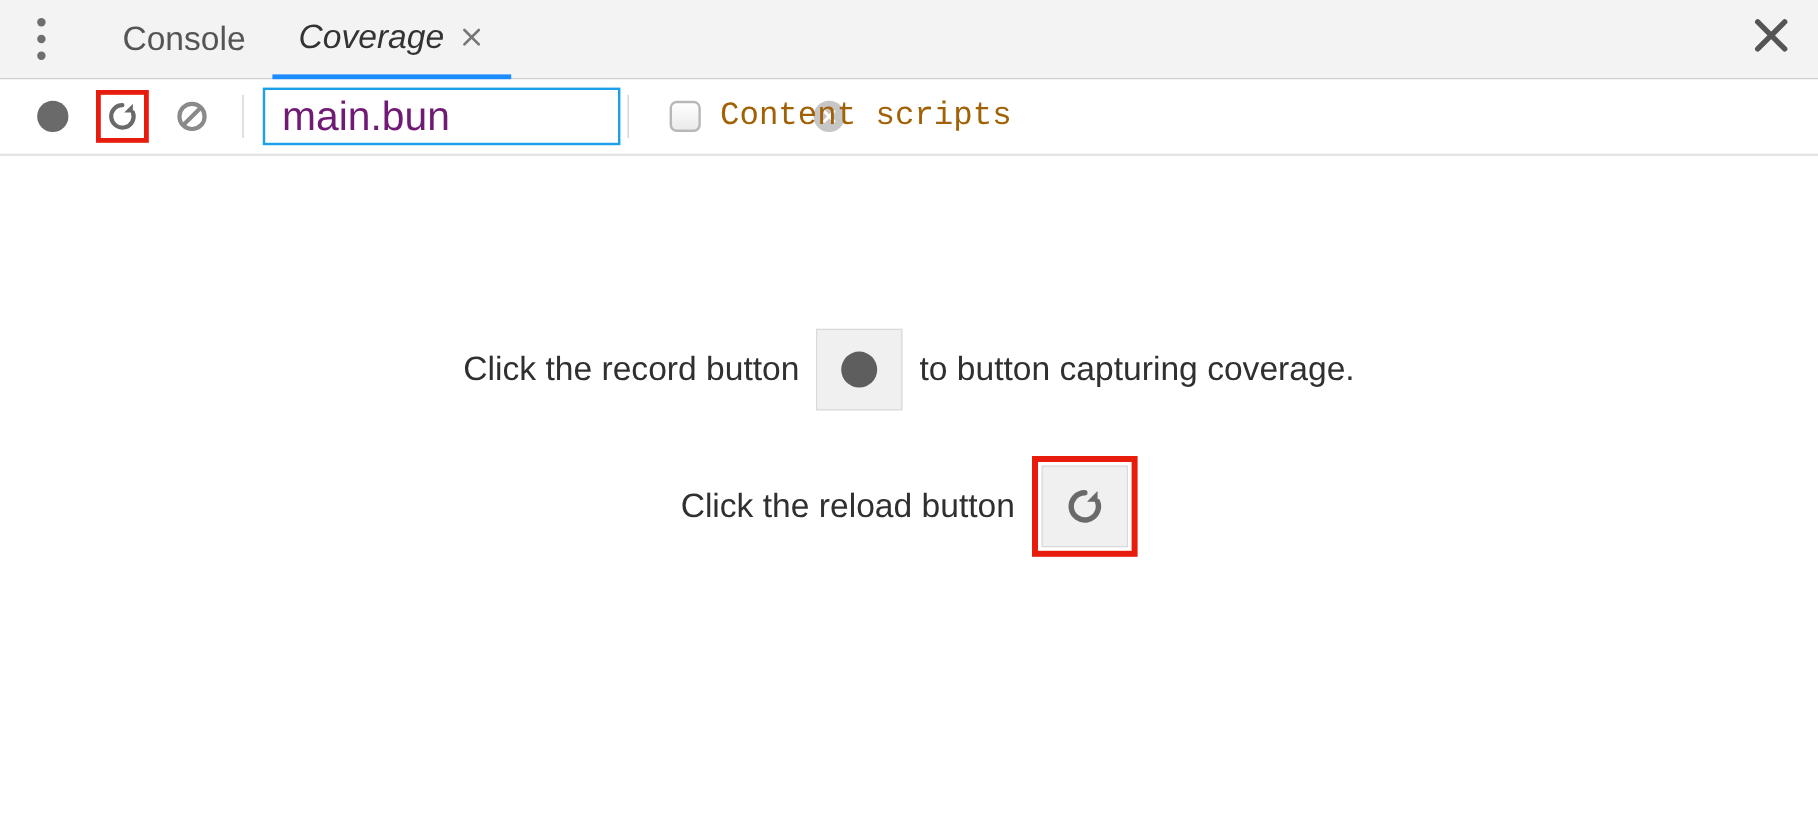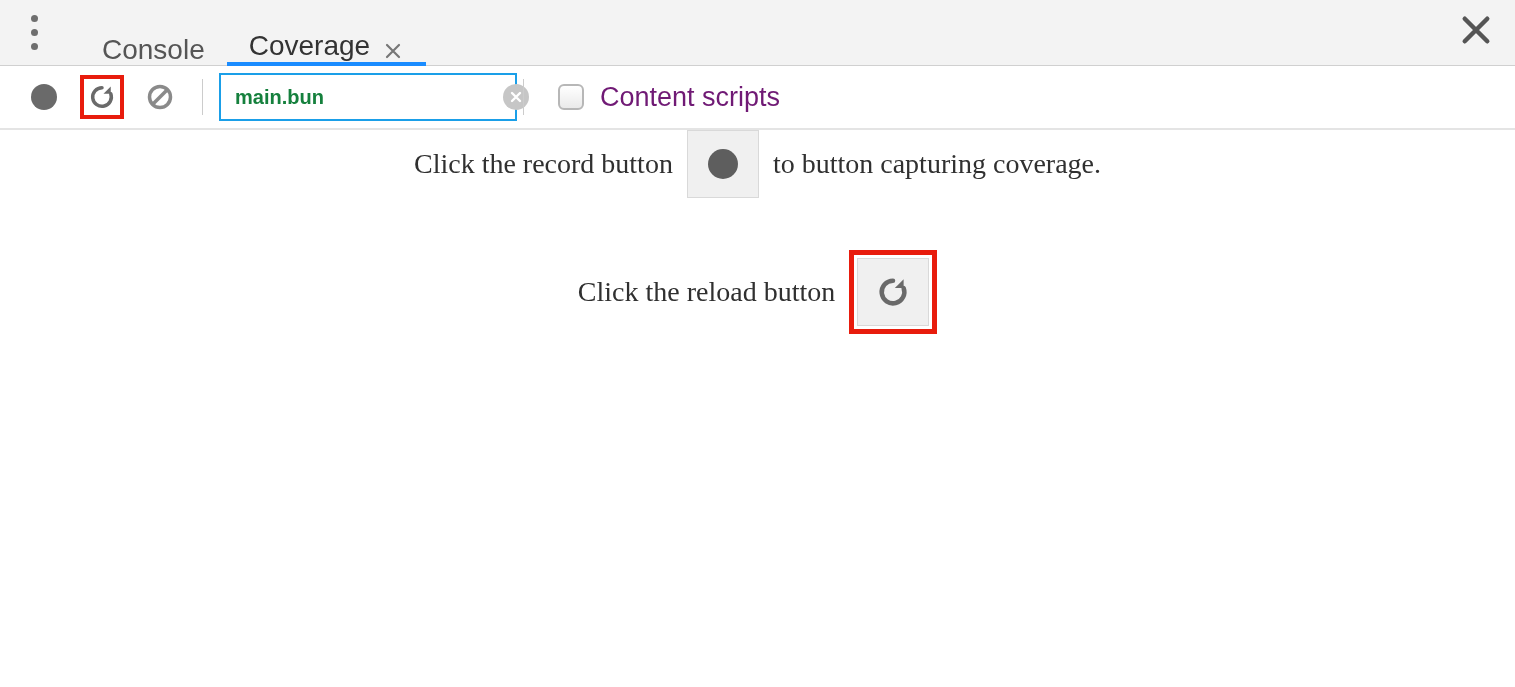--- a/index.html
+++ b/index.html
@@ -40,30 +40,31 @@
     }
     .kebab-dot {
       width: 7px;
       height: 7px;
       border-radius: 50%;
       background: #6e6e6e;
     }
     .tab {
       height: 66px;
       display: flex;
-      align-items: flex-end;
+      align-items: center;
       padding: 0 22px;
       color: #555;
       font-size: 28px;
       cursor: pointer;
       position: relative;
     }
     .tab.active {
       color: #333;
       border-bottom: 4px solid #1a8cff;
+      font-style: italic;
     }
     .tab-close {
       margin-left: 12px;
       color: #888;
       font-size: 22px;
       width: 22px;
       height: 22px;
       display: inline-flex;
       align-items: center;
       justify-content: center;
@@ -124,25 +125,24 @@
       height: 48px;
       width: 298px;
       display: flex;
       align-items: center;
       padding: 0 10px 0 14px;
       background: #fff;
     }
     .filter-input {
       border: none;
       outline: none;
-      font-size: 20px;
-      color: #15803d;
+      font-size: 34px;
+      color: #701a75;
       flex: 1;
       background: transparent;
-      font-weight: bold;
     }
     .filter-input::placeholder { color: #b0b0b0; }
     .filter-clear {
       width: 26px;
       height: 26px;
       border-radius: 50%;
       background: #c6c6c6;
       display: inline-flex;
       align-items: center;
       justify-content: center;
@@ -160,33 +160,34 @@
     }
     .checkbox-box {
       width: 26px;
       height: 26px;
       border: 2px solid #b7b7b7;
       border-radius: 6px;
       background: linear-gradient(#ffffff, #eaeaea);
     }
     .checkbox-label {
       font-size: 27px;
-      color: #701a75;
+      color: #a16207;
+      font-family: Liberation Mono, monospace;
     }
     
     
     .content {
       height: calc(687px - 66px - 64px);
       position: relative;
       display: flex;
       flex-direction: column;
       align-items: center;
-      gap: 52px;
+      justify-content: center;
+      gap: 38px;
       padding-bottom: 80px;
-      font-family: Liberation Serif, serif;
     }
     .hint-line {
       display: flex;
       align-items: center;
       gap: 14px;
       font-size: 28px;
       color: #303030;
     }
     .inline-btn {
       width: 72px;

